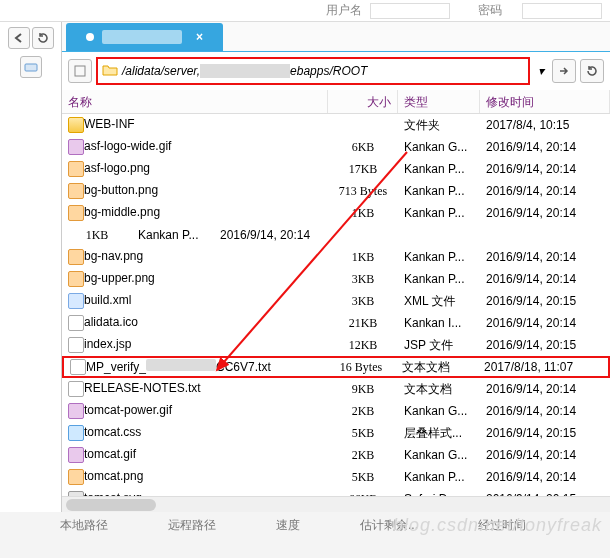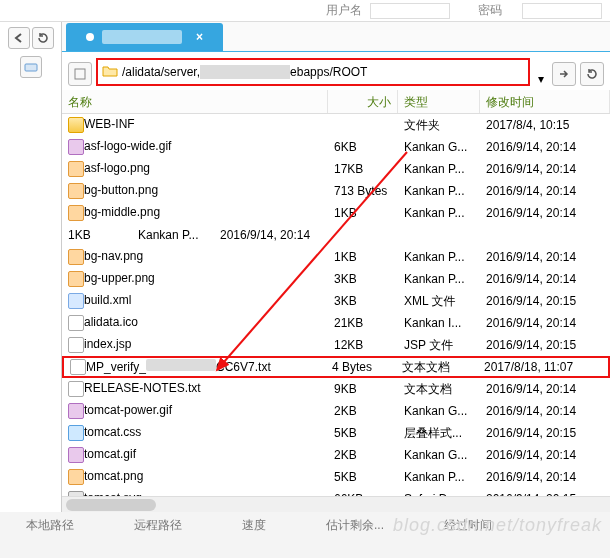--- a/index.html
+++ b/index.html
@@ -8,54 +8,54 @@
   .top-nav .spacer{ flex:1; }
   .outer { display:flex; height: 490px; }
   .left-strip { width: 62px; background:#fff; border-right:1px solid #ccc; padding:4px; display:flex; flex-direction:column; align-items:center; }
   .toolbar-btn { width:22px; height:22px; border:1px solid #bbb; border-radius:3px; display:inline-flex; align-items:center; justify-content:center; margin:1px; background:#f8f8f8; }
   .main-pane { flex:1; background:#fff; display:flex; flex-direction:column; }
   .tab-bar { height:30px; background:#fafafa; display:flex; align-items:flex-end; border-bottom:1px solid #3fb0e6; }
   .tab { height:28px; padding:4px 20px; background:#36a6e0; color:#fff; display:flex; align-items:center; gap:8px; border-radius:3px 3px 0 0; margin-left:4px; position:relative;}
   .tab .dot{width:8px;height:8px;border-radius:50%;background:#fff;}
   .tab .obsc{display:inline-block;width:80px;height:14px;background:rgba(255,255,255,.55);border-radius:2px;}
   .tab .close{margin-left:6px;font-weight:bold;}
-  .addr-row { height:38px; display:flex; align-items:flex-end; padding:4px 6px; gap:4px; }
+  .addr-row { height:38px; display:flex; align-items:center; padding:4px 6px; gap:4px;font-style:italic; }
   .addr-box { flex:1; display:flex; align-items:center; border:2px solid #e11; height:28px; padding:0 4px; background:#fff;}
   .addr-text{ flex:1; padding:0 4px; white-space:nowrap; overflow:hidden;}
   .addr-obsc{ display:inline-block; width:90px; height:14px; background:#dcdcdc; vertical-align:middle;}
   .dropdown-caret{width:14px;text-align:center;}
   .icon-btn { width:24px; height:24px; border:1px solid #bbb; border-radius:3px; display:inline-flex; align-items:center; justify-content:center; background:#f8f8f8;}
   .list-header { display:flex; height:24px; background:#fcfcfc; border-bottom:1px solid #ddd; }
-  .list-header .col { padding:4px 6px; border-right:1px solid #e4e4e4; color:#4d7c0f;}
+  .list-header .col { padding:4px 6px; border-right:1px solid #e4e4e4; color:#701a75;}
   .col-name{flex:1; min-width:200px;}
   .col-size{width:70px; text-align:right;}
   .col-type{width:82px;}
   .col-mod{width:130px;}
   .rows { overflow:auto; flex:1; position:relative;}
   .row { display:flex; height:22px; align-items:center; }
   .row .cell{ padding:2px 6px; white-space:nowrap; overflow:hidden; text-overflow:ellipsis;}
   .cell-name{flex:1; display:flex; align-items:flex-start; gap:0;}
-  .cell-size{width:70px; text-align:left;}
+  .cell-size{width:70px; text-align:center;font-family:Liberation Serif, serif;}
   .cell-type{width:82px;}
   .cell-mod{width:130px;}
   .fi{width:16px;height:16px; display:inline-block; border-radius:2px;}
   .fi-folder{background:linear-gradient(#ffe9a8,#f7c948); border:1px solid #e2a400;}
   .fi-gif{background:#e9c9ec; border:1px solid #b06fc0;}
   .fi-png{background:#ffd7a0; border:1px solid #e39a3a;}
   .fi-xml{background:#d7e9ff; border:1px solid #7aa9e4;}
   .fi-ico{background:#fff; border:1px solid #aaa;}
   .fi-txt{background:#fff; border:1px solid #aaa;}
   .fi-css{background:#cfe9ff; border:1px solid #57a0e0;}
   .fi-svg{background:#e6e6e6; border:1px solid #999;}
   .highlight-row { border:2px solid #e11; }
   .highlight-row .cell{ padding:12px 6px;}
   .obsw{display:inline-block;height:12px;background:#dcdcdc;border-radius:2px;}
   .scroll-x { height:16px; background:#f0f0f0; border-top:1px solid #ddd; position:relative;}
   .scroll-x .thumb{position:absolute; left:4px; top:2px; width:90px; height:12px; background:#cfcfcf; border-radius:6px;}
-  .status-bar{ height:26px; display:flex; align-items:center; gap:60px; padding:0 26px; color:#777; font-size:12px;}
+  .status-bar{ height:26px; display:flex; align-items:center; gap:60px; padding:0 16px; color:#777; font-size:12px;margin-left:44px;}
   .arrow-svg{position:absolute; left:95px; top:34px; width:260px; height:260px; pointer-events:none;}
   .watermark{position:absolute; right:8px; bottom:22px; color:#d6d6d6; font-style:italic; font-size:18px; letter-spacing:1px;}
   .field-lbl{color:#888; min-width:40px;}
   .field-input{border:1px solid #ddd;height:16px;width:80px;background:#fff;}
   .disk-icon svg{display:block;}
 </style>
 </head>
 <body>
 
 <div class="top-nav">
@@ -237,21 +237,21 @@
           </div>
           <div class="cell cell-size">12KB</div>
           <div class="cell cell-type">JSP 文件</div>
           <div class="cell cell-mod">2016/9/14, 20:15</div>
         </div>
         <div class="row highlight-row">
           <div class="cell cell-name">
             <span class="fi fi-txt"></span>
             <span>MP_verify_<span class="obsw" style="width:70px"></span>CC6V7.txt</span>
           </div>
-          <div class="cell cell-size">4 Bytes</div>
+          <div class="cell cell-size">16 Bytes</div>
           <div class="cell cell-type">文本文档</div>
           <div class="cell cell-mod">2017/8/18, 11:07</div>
         </div>
         <div class="row">
           <div class="cell cell-name">
             <span class="fi fi-txt"></span>
             <span>RELEASE-NOTES.txt</span>
           </div>
           <div class="cell cell-size">9KB</div>
           <div class="cell cell-type">文本文档</div>

